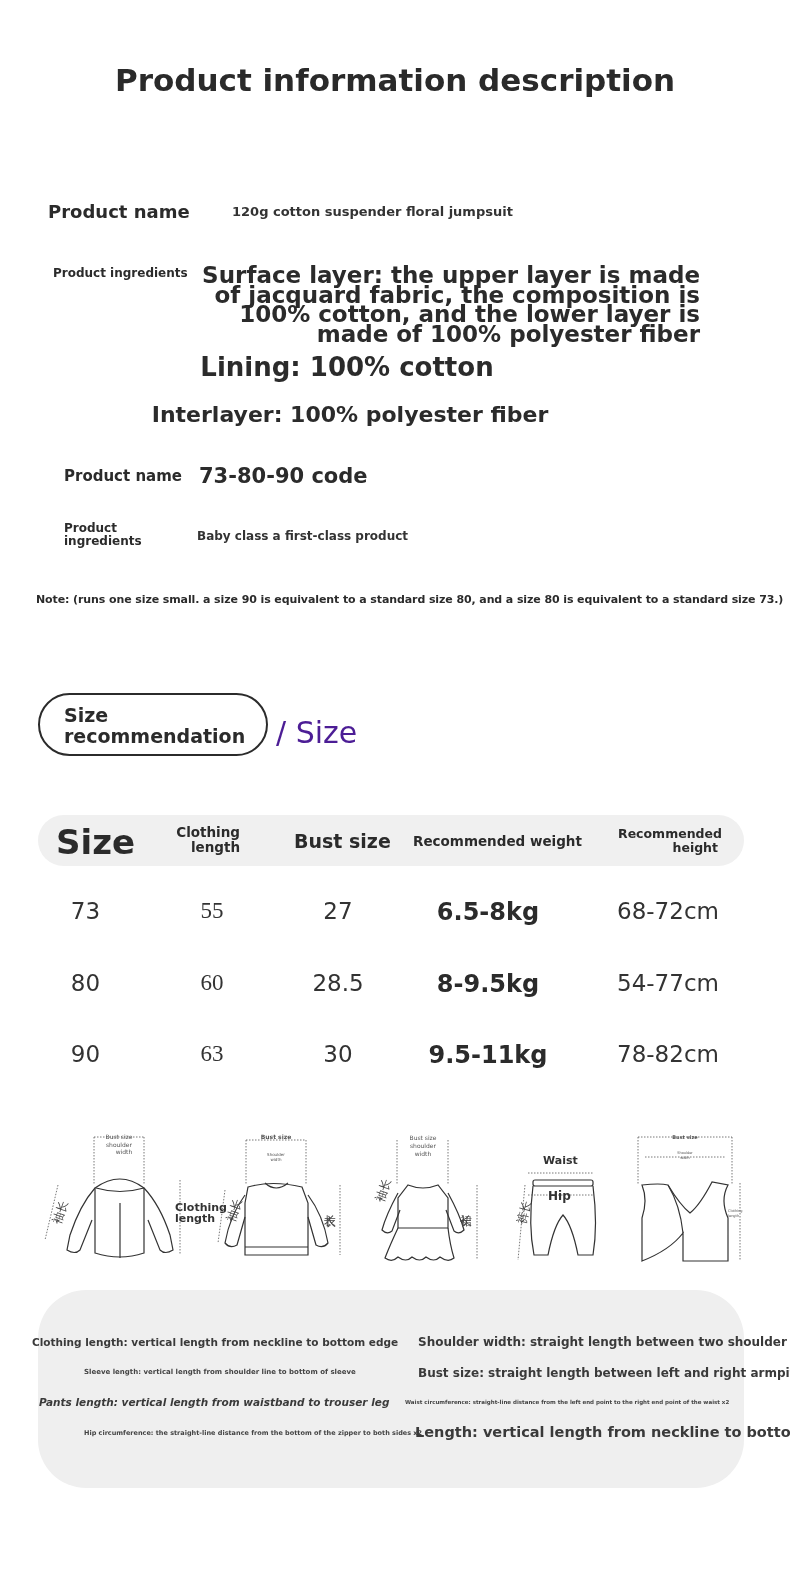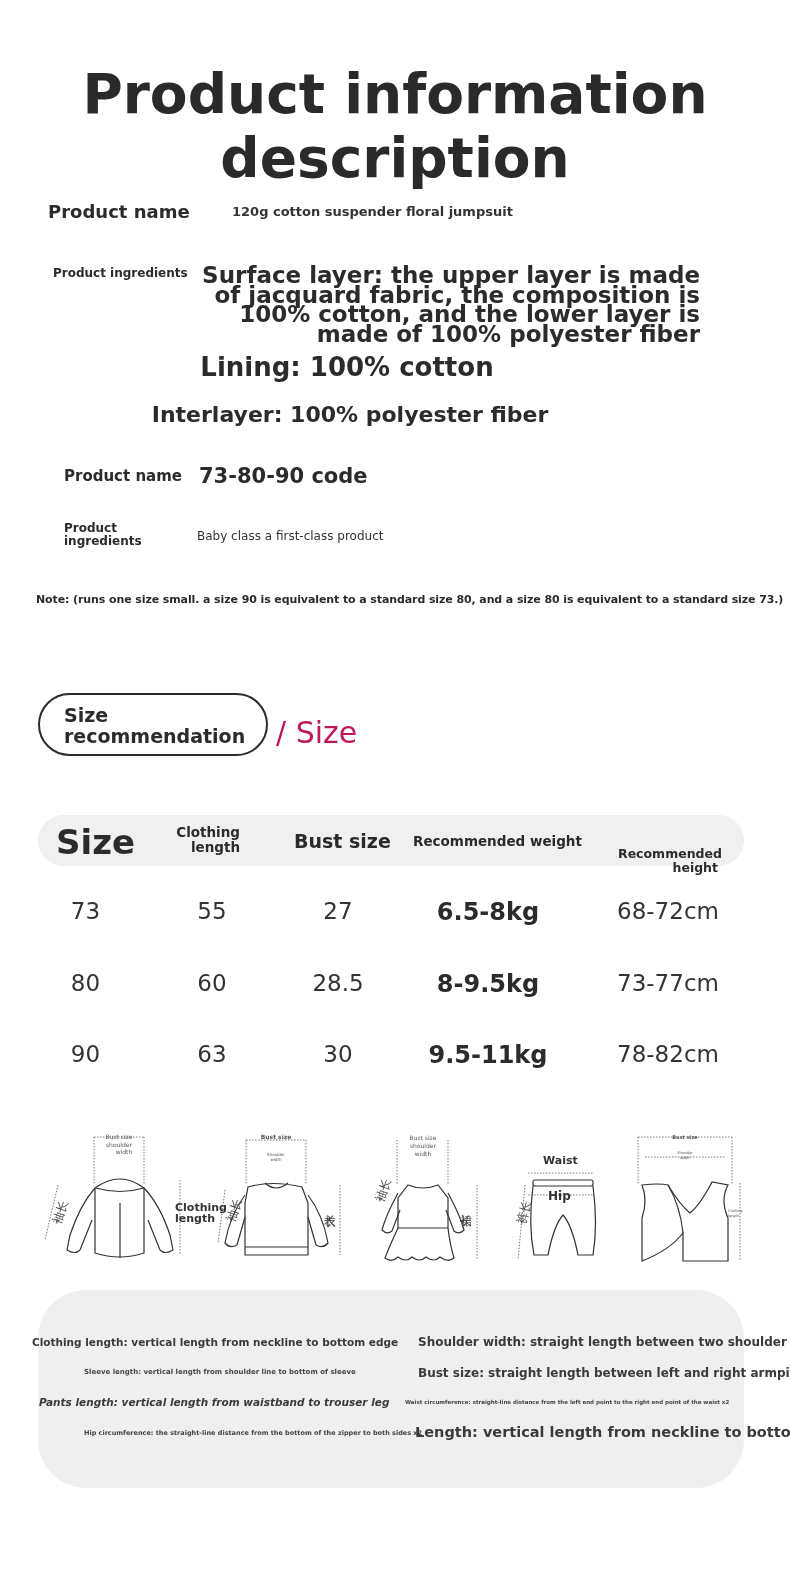--- a/index.html
+++ b/index.html
@@ -1,57 +1,57 @@
 <!DOCTYPE html>
 <html><head>
 <meta charset="utf-8">
 <style>
   * { box-sizing: border-box; margin: 0; padding: 0; }
   html, body { width: 790px; height: 1578px; background: #ffffff; }
   body { position: relative; font-family: "DejaVu Sans", sans-serif; color: #2b2b2b; overflow: hidden; }
   .abs { position: absolute; }
 
-  .title { left: 0; width: 790px; top: 62px; text-align: center; font-size: 55px; font-weight: bold; letter-spacing: 0px; color: #2a2a2a; }
+  .title { left: 0; width: 790px; top: 62px; text-align: center; font-size: 31px; font-weight: bold; letter-spacing: 0px; color: #2a2a2a; }
 
   .lbl { font-weight: bold; color: #2b2b2b; white-space: nowrap; }
   .val { color: #2b2b2b; white-space: nowrap; }
 
   .pn1-lbl { left: 48px; top: 201px; font-size: 18px; }
   .pn1-val { left: 204px; top: 204px; font-size: 13px; font-weight: bold; color: #333; margin-left: 28px; }
 
   .pi1-lbl { left: 53px; top: 266px; font-size: 12px; }
   .pi1-val { left: 170px; width: 530px; top: 266px; font-size: 23px; font-weight: bold; text-align: right; line-height: 19.5px; color: #2b2b2b; white-space: normal; }
 
   .lining { left: 0; width: 694px; top: 352px; text-align: center; font-size: 26px; font-weight: bold; }
   .interlayer { left: 0; width: 668px; top: 402px; text-align: center; font-size: 22px; font-weight: bold; padding-left: 32px; }
 
   .pn2-lbl { left: 64px; top: 467px; font-size: 15px; }
   .pn2-val { left: 199px; top: 464px; font-size: 21px; font-weight: bold; }
 
   .pi2-lbl { left: 64px; top: 522px; font-size: 12px; line-height: 13px; white-space: normal; width: 90px; }
-  .pi2-val { left: 197px; top: 529px; font-size: 12px; font-weight: normal; color: #333; }
+  .pi2-val { left: 197px; top: 529px; font-size: 12px; font-weight: bold; color: #333; }
 
   .note { left: 36px; top: 593px; font-size: 11px; font-weight: bold; color: #2b2b2b; white-space: nowrap; letter-spacing: -0.1px; }
 
   .pill { left: 38px; top: 693px; width: 230px; height: 63px; border: 2px solid #2b2b2b; border-radius: 32px; padding: 10px 0 0 24px; }
   .pill span { display: block; font-size: 19px; font-weight: bold; line-height: 21px; color: #2b2b2b; }
-  .pill-suffix { left: 276px; top: 715px; font-size: 30px; color: #be185d; }
+  .pill-suffix { left: 276px; top: 715px; font-size: 30px; color: #4c1d95; }
 
   .thead { left: 38px; top: 815px; width: 706px; height: 51px; background: #f0f0f0; border-radius: 26px; }
   .th { position: absolute; font-weight: bold; color: #2b2b2b; white-space: nowrap; }
   .th-size { left: 18px; top: 7px; font-size: 34px; }
   .th-cl { left: 138px; top: 10px; font-size: 13.5px; text-align: right; line-height: 15px; width: 64px; }
   .th-bust { left: 256px; top: 15px; font-size: 19px; }
   .th-rw { left: 375px; top: 18px; font-size: 13.5px; }
-  .th-rh { left: 580px; top: 12px; font-size: 12.5px; text-align: right; line-height: 13.5px; width: 100px; margin-top: 20px; }
+  .th-rh { left: 580px; top: 12px; font-size: 12.5px; text-align: right; line-height: 13.5px; width: 100px; }
 
   .row { position: absolute; left: 38px; width: 706px; height: 36px; }
   .cell { position: absolute; font-size: 23px; color: #333; white-space: nowrap; text-align: center; }
   .c0 { left: 0; width: 95px; }
-  .c1 { left: 124px; width: 100px; }
+  .c1 { left: 124px; width: 100px; font-family: Liberation Serif, serif; }
   .c2 { left: 250px; width: 100px; }
   .c3 { left: 370px; width: 160px; font-weight: bold; font-size: 24px; color: #2b2b2b; }
   .c4 { left: 555px; width: 150px; }
 
   .illus { left: 40px; top: 1125px; width: 710px; height: 140px; }
   .illus svg { width: 710px; height: 140px; }
 
   .defs { left: 38px; top: 1290px; width: 706px; height: 198px; background: #efefef; border-radius: 48px; }
   .def { position: absolute; white-space: nowrap; font-weight: bold; color: #3a3a3a; }
   .d1 { left: -6px; top: 46px; font-size: 10.5px; }
@@ -110,21 +110,21 @@
   <div class="cell c1">55</div>
   <div class="cell c2">27</div>
   <div class="cell c3">6.5-8kg</div>
   <div class="cell c4">68-72cm</div>
 </div>
 <div class="row" style="top:970px;">
   <div class="cell c0">80</div>
   <div class="cell c1">60</div>
   <div class="cell c2">28.5</div>
   <div class="cell c3">8-9.5kg</div>
-  <div class="cell c4">73-77cm</div>
+  <div class="cell c4">54-77cm</div>
 </div>
 <div class="row" style="top:1041px;">
   <div class="cell c0">90</div>
   <div class="cell c1">63</div>
   <div class="cell c2">30</div>
   <div class="cell c3">9.5-11kg</div>
   <div class="cell c4">78-82cm</div>
 </div>
 
 <div class="abs illus">

